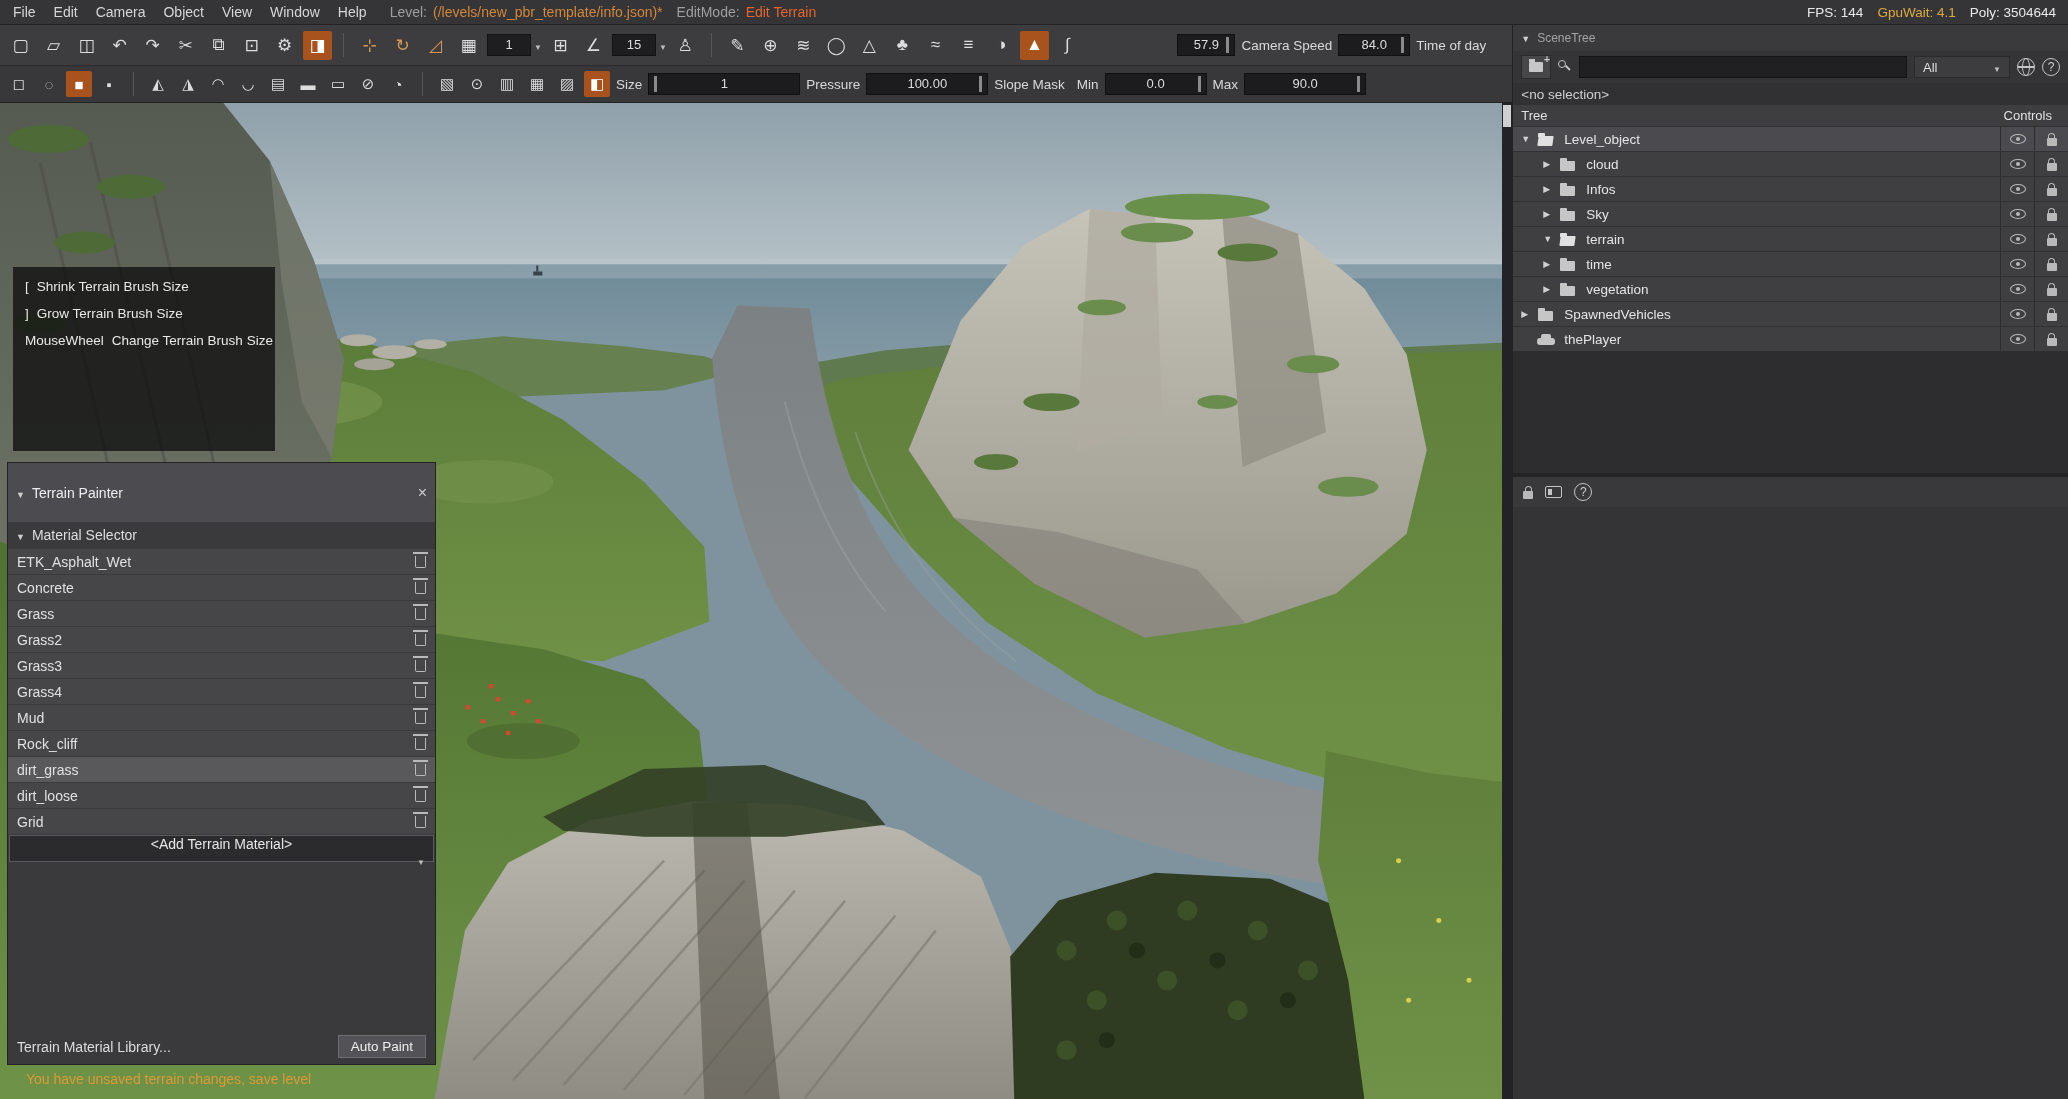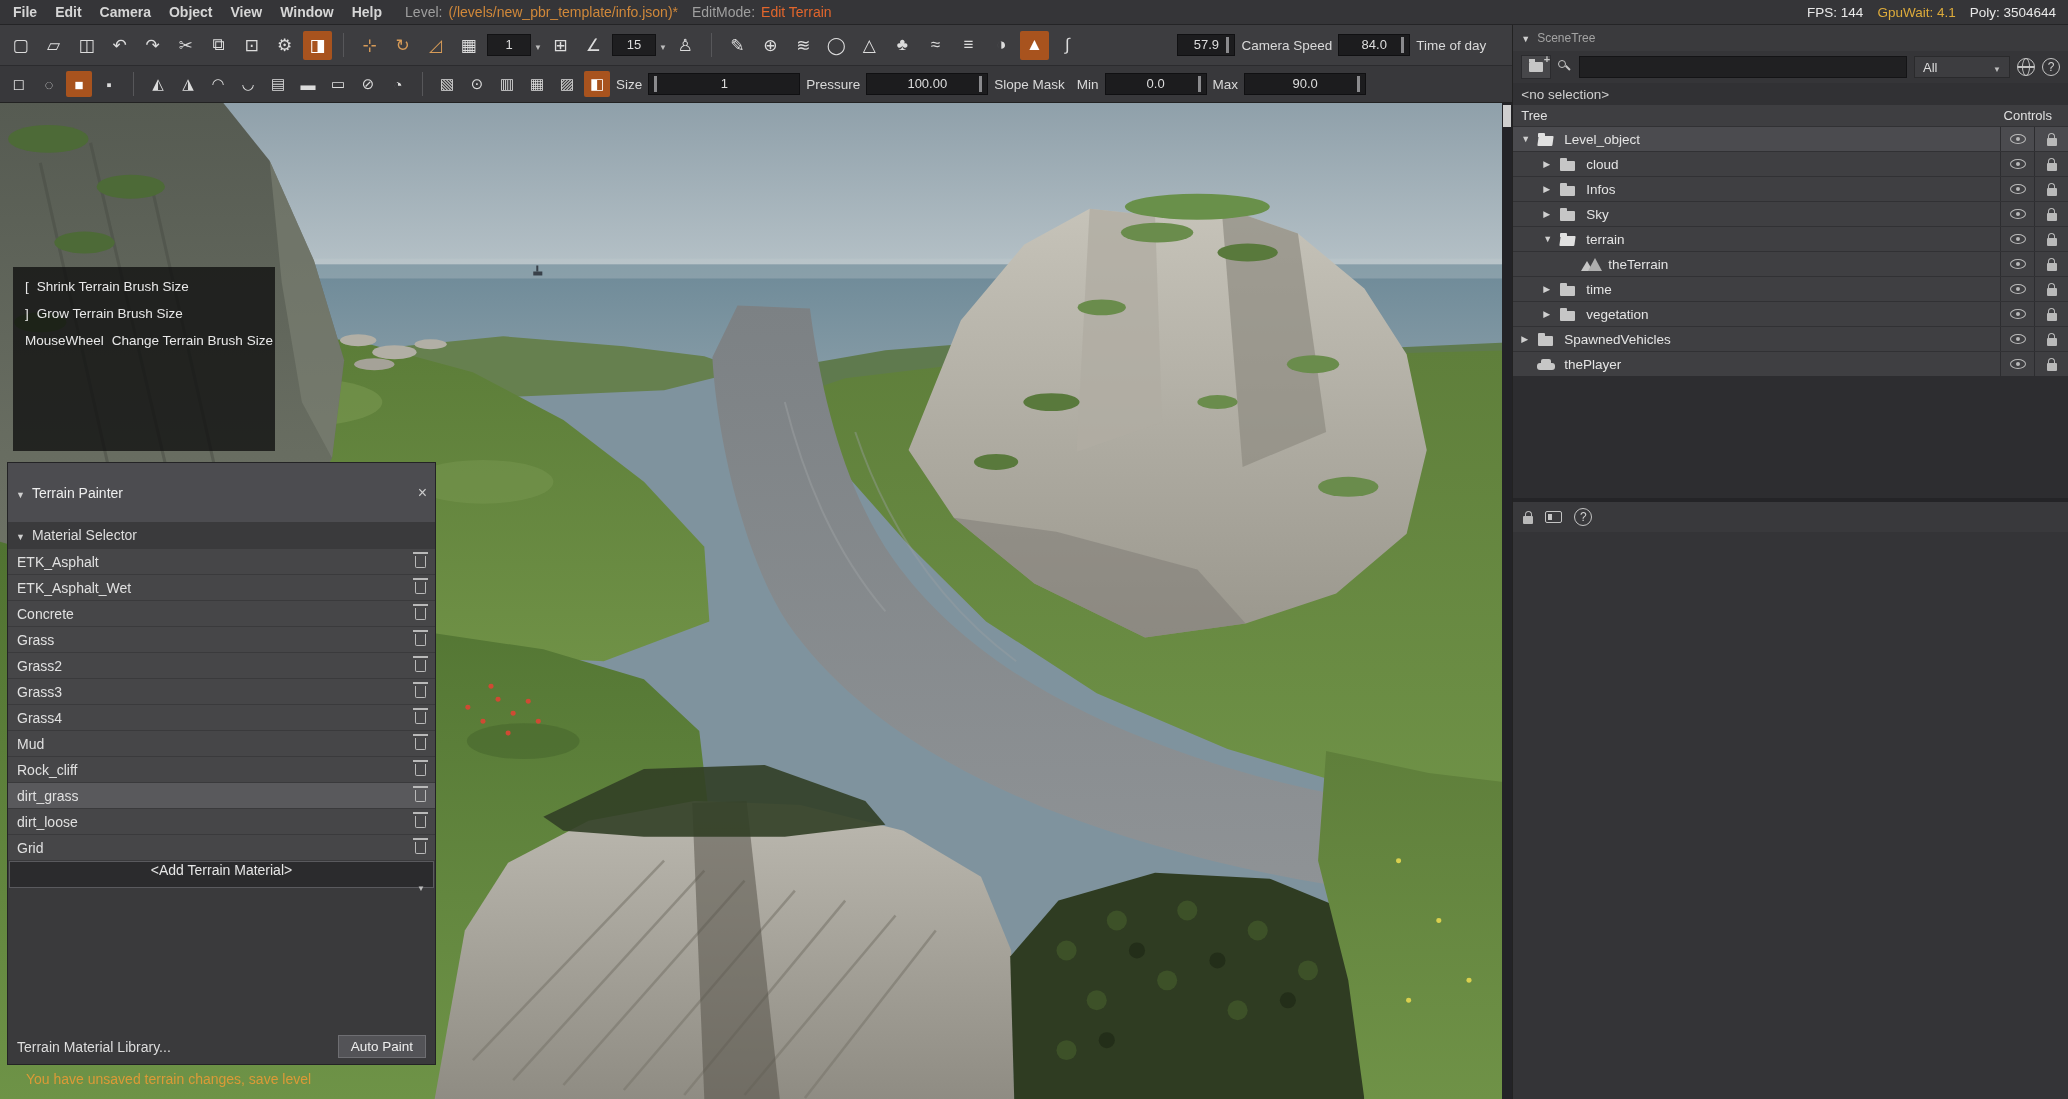--- a/index.html
+++ b/index.html
@@ -1,21 +1,21 @@
 <!DOCTYPE html>
 <html><head>
 <meta charset="utf-8">
 <style>
   html,body{margin:0;padding:0;background:#2a2a2c;}
   body{width:2068px;height:1099px;overflow:hidden;font-family:"Liberation Sans","DejaVu Sans",sans-serif;color:#ddd;}
   .app{width:2068px;height:1099px;display:flex;flex-direction:column;}
 
   
   .menubar{height:24px;background:#353538;border-bottom:1px solid #242426;display:flex;align-items:center;padding-left:4px;font-size:14px;}
-  .menu-items{display:flex;align-items:flex-start;font-weight:bold;}
+  .menu-items{display:flex;align-items:flex-start;}
   .menu-item{padding:0 9px;color:#d6d6d6;cursor:default;}
   .level-label,.editmode-label{color:#9f9f9f;margin-left:14px;}
   .level-path{color:#d0883a;margin-left:6px;}
   .editmode-value{color:#e2662c;margin-left:6px;}
   .stats{margin-left:auto;margin-right:12px;display:flex;gap:14px;font-size:13.5px;white-space:nowrap;overflow:hidden;}
   .stat-fps,.stat-poly{color:#e8e8e8;}
   .stat-gpu{color:#ddab3b;}
 
   
   .toolbar{display:flex;align-items:center;padding:0 6px;}
@@ -408,24 +408,20 @@
             <span class="caret-left"></span>
             <span>Terrain Painter</span>
             <span class="tp-close"></span>
           </div>
           <div class="tp-section">
             <span class="caret-left"></span>
             <span>Material Selector</span>
           </div>
           <div class="mat-list">
 
-          <div class="mat-row">
-                <span class="mat-label">ETK_Asphalt</span>
-                <span class="icon-trash"></span>
-              </div>
               <div class="mat-row">
                 <span class="mat-label">ETK_Asphalt_Wet</span>
                 <span class="icon-trash"></span>
               </div>
               <div class="mat-row">
                 <span class="mat-label">Concrete</span>
                 <span class="icon-trash"></span>
               </div>
               <div class="mat-row">
                 <span class="mat-label">Grass</span>
@@ -565,33 +561,20 @@
             <span class="tree-label">terrain</span>
             <span class="row-controls">
               <span class="ctrl-cell">
                 <span class="icon-eye"></span>
               </span>
               <span class="ctrl-cell">
                 <span class="icon-lock"></span>
               </span>
             </span>
           </div>
-          <div class="tree-row" style="--depth: 2;">
-            <span class="tree-exp" style="visibility: hidden;"></span>
-            <span class="node-icon node-icon-terrain"></span>
-            <span class="tree-label">theTerrain</span>
-            <span class="row-controls">
-              <span class="ctrl-cell">
-                <span class="icon-eye"></span>
-              </span>
-              <span class="ctrl-cell">
-                <span class="icon-lock"></span>
-              </span>
-            </span>
-          </div>
           <div class="tree-row" style="--depth: 1;">
             <span class="tree-exp">▶</span>
             <span class="node-icon node-icon-folder"></span>
             <span class="tree-label">time</span>
             <span class="row-controls">
               <span class="ctrl-cell">
                 <span class="icon-eye"></span>
               </span>
               <span class="ctrl-cell">
                 <span class="icon-lock"></span>

